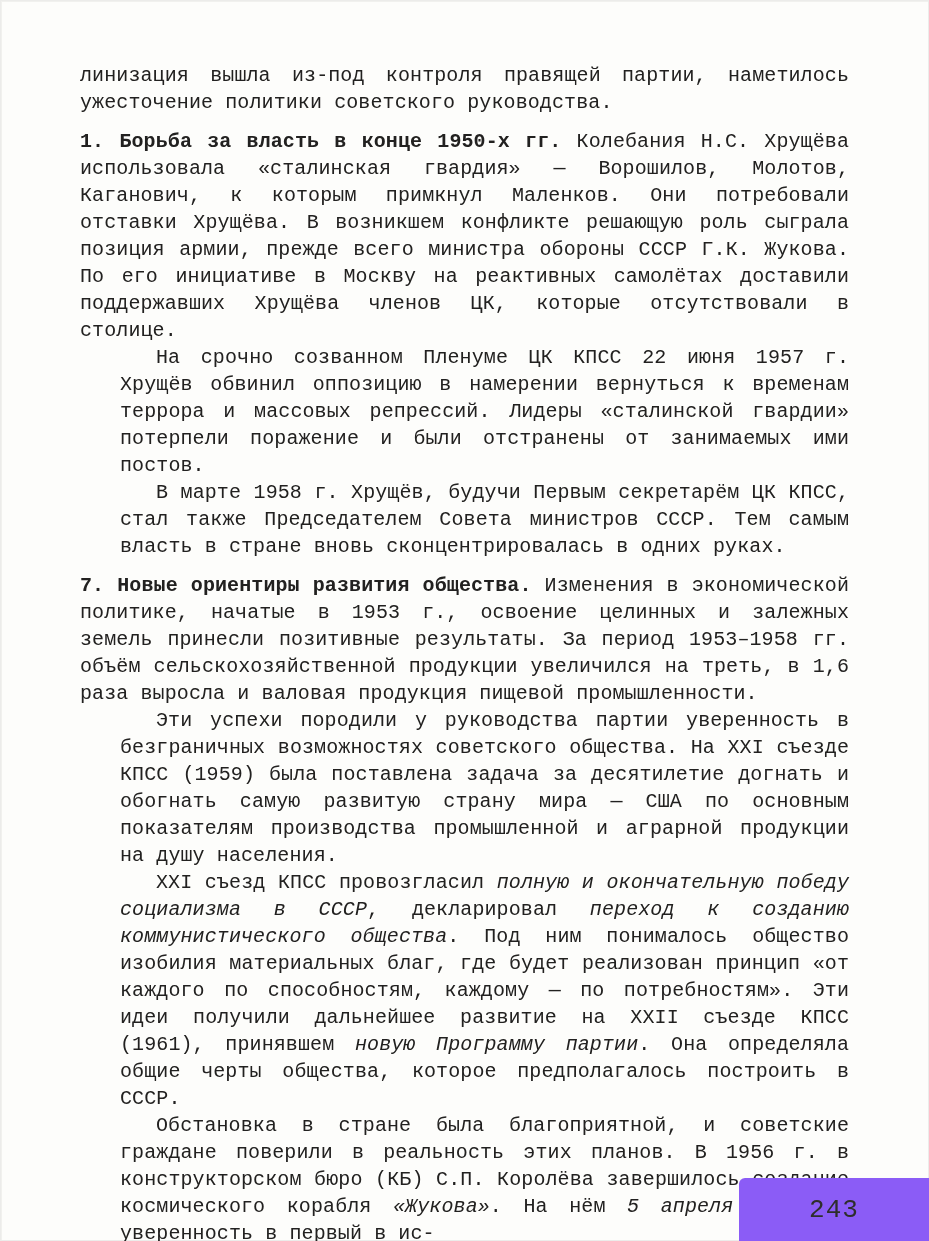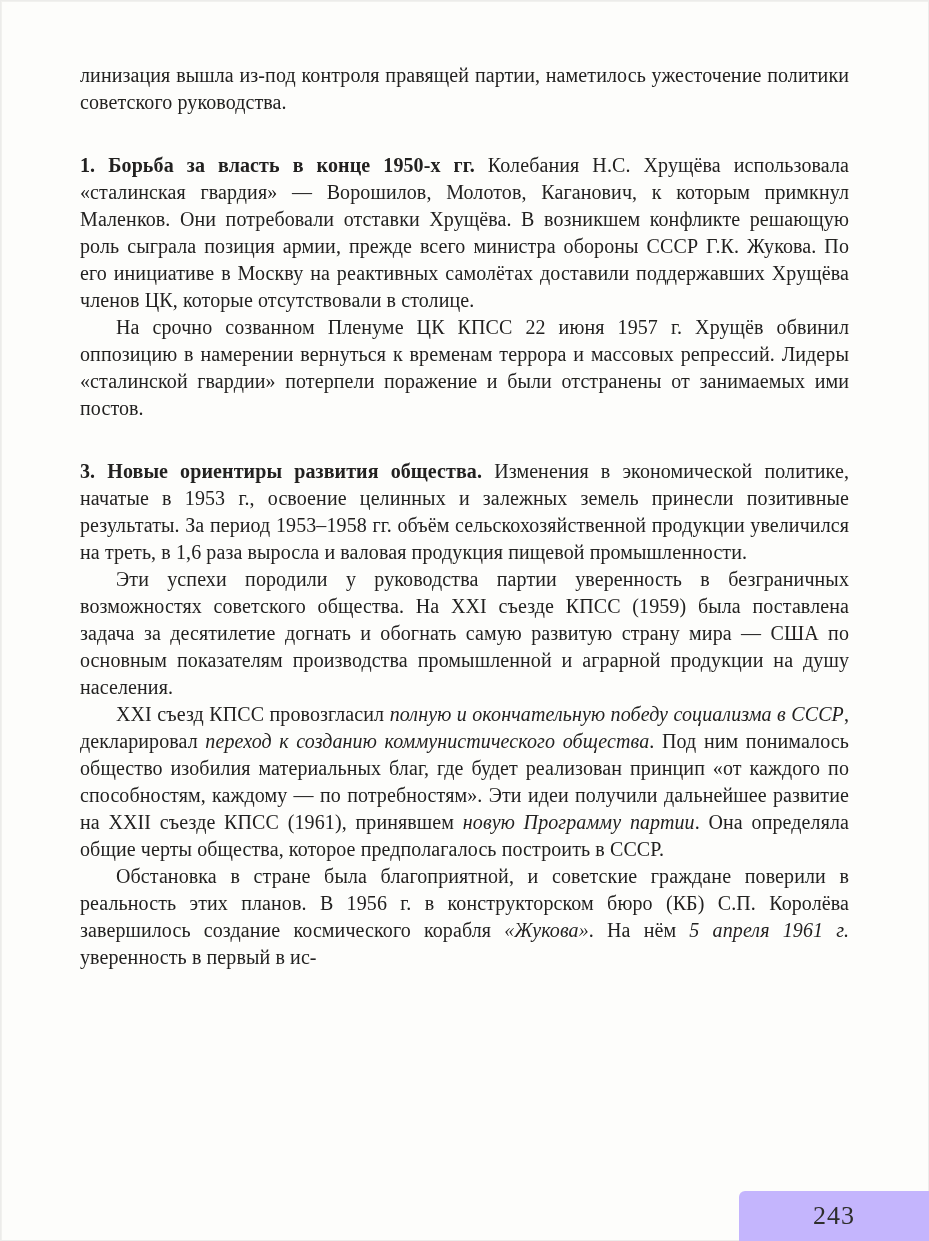--- a/index.html
+++ b/index.html
@@ -8,55 +8,56 @@
     background: #f6f6f4;
   }
   .page {
     position: relative;
     width: 929px;
     height: 1241px;
     background: #fdfdfb;
     box-sizing: border-box;
     overflow: hidden;
     box-shadow: inset 0 0 0 1px #ececea, inset 2px 2px 0 0 #f1f1ee;
-    font-family: Liberation Serif, serif;
+    font-family: Liberation Mono, monospace;
     color: #222120;
   }
   .text-column {
     position: absolute;
     top: 62px;
     left: 80px;
     width: 769px;
     text-align: justify;
     font-size: 20px;
     line-height: 27px;
     letter-spacing: 0.1px;
   }
   .para {
     margin: 0;
   }
   .para.indent {
     text-indent: 36px;
+    margin-left: 40px;
   }
   .para.section {
-    margin-top: 36px;
+    margin-top: 12px;
   }
   .heading {
     font-weight: bold;
   }
   .italic {
     font-style: italic;
   }
   .page-badge {
     position: absolute;
     right: 0;
     bottom: 0;
     width: 190px;
-    height: 50px;
-    background: #c4b5fd;
+    height: 63px;
+    background: #8b5cf6;
     border-top-left-radius: 6px;
     display: flex;
     align-items: center;
     justify-content: center;
   }
   .page-num {
     font-size: 26px;
     color: #2e2e2c;
     letter-spacing: 1px;
   }
@@ -66,22 +67,23 @@
 
 <div class="page">
   <div class="text-column">
 
     <p class="para">линизация вышла из-под контроля правящей партии, наметилось ужесточение политики советского руководства.</p>
 
     <p class="para section"><b class="heading">1. Борьба за власть в конце 1950-х гг.</b> <span>Колебания Н.С. Хрущёва использовала «сталинская гвардия» — Ворошилов, Молотов, Каганович, к которым примкнул Маленков. Они потребовали отставки Хрущёва. В возникшем конфликте решающую роль сыграла позиция армии, прежде всего министра обороны СССР Г.К. Жукова. По его инициативе в Москву на реактивных самолётах доставили поддержавших Хрущёва членов ЦК, которые отсутствовали в столице.</span></p>
 
     <p class="para indent">На срочно созванном Пленуме ЦК КПСС 22 июня 1957 г. Хрущёв обвинил оппозицию в намерении вернуться к временам террора и массовых репрессий. Лидеры «сталинской гвардии» потерпели поражение и были отстранены от занимаемых ими постов.</p>
 
+    <p class="para indent">В марте 1958 г. Хрущёв, будучи Первым секретарём ЦК КПСС, стал также Председателем Совета министров СССР. Тем самым власть в стране вновь сконцентрировалась в одних руках.</p>
 
-    <p class="para section"><b class="heading">3. Новые ориентиры развития общества.</b> <span>Изменения в экономической политике, начатые в 1953 г., освоение целинных и залежных земель принесли позитивные результаты. За период 1953–1958 гг. объём сельскохозяйственной продукции увеличился на треть, в 1,6 раза выросла и валовая продукция пищевой промышленности.</span></p>
+    <p class="para section"><b class="heading">7. Новые ориентиры развития общества.</b> <span>Изменения в экономической политике, начатые в 1953 г., освоение целинных и залежных земель принесли позитивные результаты. За период 1953–1958 гг. объём сельскохозяйственной продукции увеличился на треть, в 1,6 раза выросла и валовая продукция пищевой промышленности.</span></p>
 
     <p class="para indent">Эти успехи породили у руководства партии уверенность в безграничных возможностях советского общества. На XXI съезде КПСС (1959) была поставлена задача за десятилетие догнать и обогнать самую развитую страну мира — США по основным показателям производства промышленной и аграрной продукции на душу населения.</p>
 
     <p class="para indent"><span>XXI съезд КПСС провозгласил </span><span class="italic">полную и окончательную победу социализма в СССР</span><span>, декларировал </span><span class="italic">переход к созданию коммунистического общества</span><span>. Под ним понималось общество изобилия материальных благ, где будет реализован принцип «от каждого по способностям, каждому — по потребностям». Эти идеи получили дальнейшее развитие на XXII съезде КПСС (1961), принявшем </span><span class="italic">новую Программу партии</span><span>. Она определяла общие черты общества, которое предполагалось построить в СССР.</span></p>
 
     <p class="para indent"><span>Обстановка в стране была благоприятной, и советские граждане поверили в реальность этих планов. В 1956 г. в конструкторском бюро (КБ) С.П. Королёва завершилось создание космического корабля </span><span class="italic">«Жукова»</span><span>. На нём </span><span class="italic">5 апреля 1961 г.</span><span> уверенность в первый в ис-</span></p>
 
   </div>
 
   <div class="page-badge">

